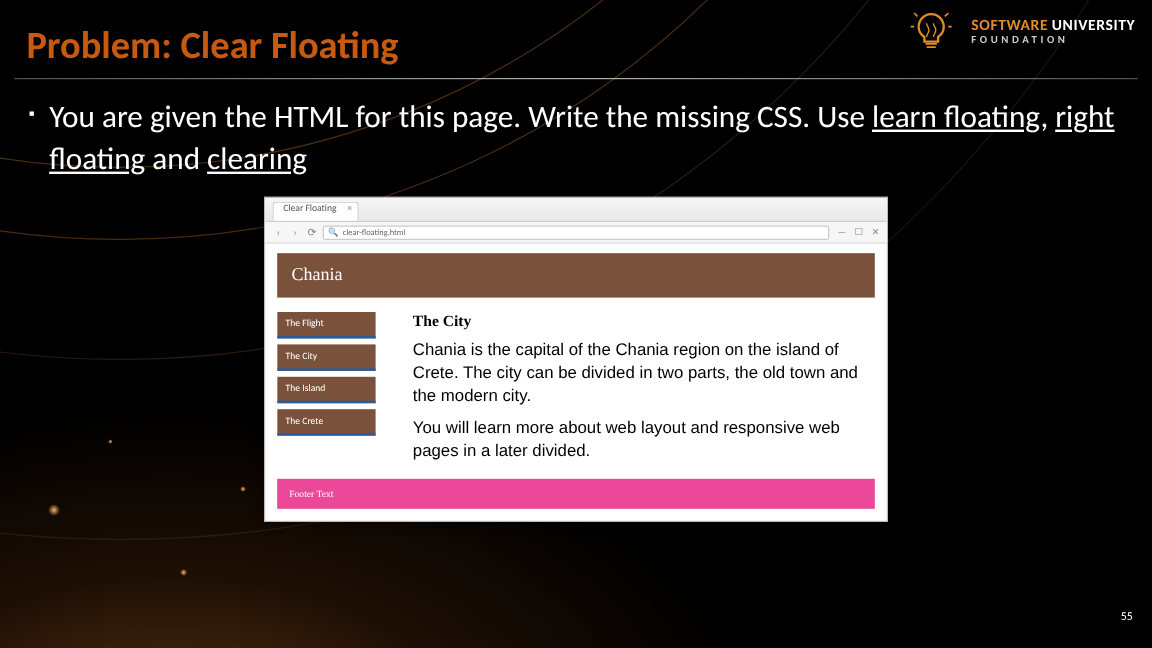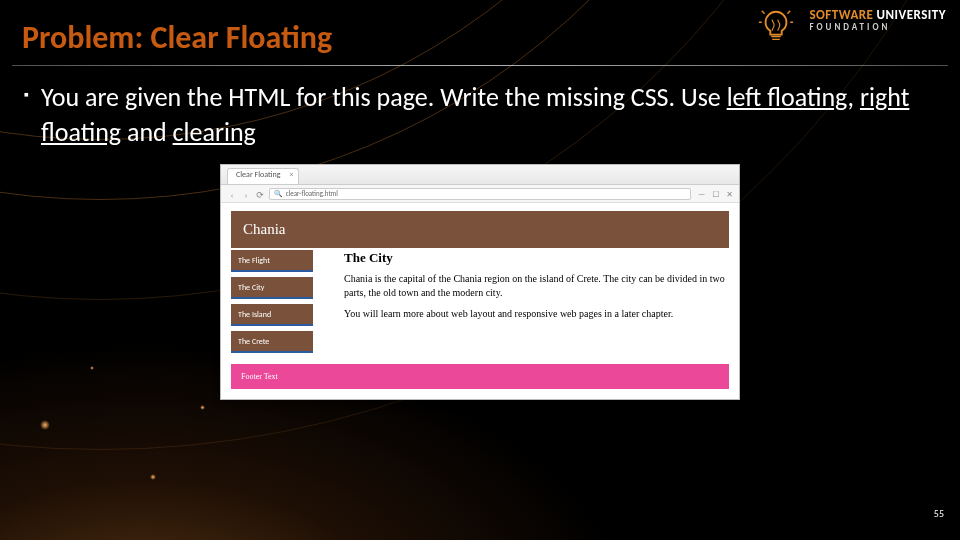--- a/index.html
+++ b/index.html
@@ -22,28 +22,28 @@
 .screenshot{position:relative;width:520px;margin:14px auto 0;background:#fff;border:1px solid #bbb;box-shadow:0 2px 6px rgba(0,0,0,0.5)}
 .chrome-top{height:20px;background:linear-gradient(#f6f6f6,#e8e8e8);border-bottom:1px solid #ccc;display:flex;align-items:flex-end}
 .tab{height:16px;background:#fff;border:1px solid #ccc;border-bottom:none;border-radius:3px 3px 0 0;margin-left:6px;padding:0 18px 0 8px;font-size:8px;color:#555;display:flex;align-items:flex-start;position:relative}
 .tab::after{content:"×";position:absolute;right:5px;color:#888}
 .tool{height:18px;background:#f6f6f6;border-bottom:1px solid #ddd;display:flex;align-items:center;gap:4px;padding:0 6px}
 .nav-ico{width:10px;height:10px;color:#888;font-size:9px;text-align:center}
 .addr{flex:1;height:12px;background:#fff;border:1px solid #ccc;border-radius:2px;font-size:7px;color:#666;padding:0 4px;display:flex;align-items:center;gap:3px}
 .win-btn{color:#888;font-size:8px;margin-left:3px}
 .page{padding:8px 10px 10px}
 .hdr{background:#7a523c;color:#fff;padding:10px 12px;font-family:Georgia,serif;font-weight:400;font-size:15px}
-.row{margin-top:2px;overflow:hidden}
+.row{margin-top:12px;overflow:hidden}
 .nav{float:left;width:82px}
 .nav-item{background:#7a523c;color:#fff;font-size:8px;padding:5px 7px;margin-bottom:5px;border-bottom:2px solid #2a5aa0}
 .main{float:right;width:385px}
 .mh{font-family:Georgia,serif;font-weight:700;font-size:13px;color:#000;margin-bottom:6px}
-.mp{font-family:Liberation Serif, serif;font-size:10px;color:#000;line-height:1.35;margin-bottom:8px}
+.mp{font-family:Liberation Sans, sans-serif;font-size:14px;color:#000;line-height:1.35;margin-bottom:8px}
 .ftr{clear:both;background:#ec4899;color:#fff;font-size:8px;padding:8px 10px;margin-top:6px;font-family:Georgia,serif}
-.logo{position:absolute;top:8px;right:14px;display:flex;align-items:flex-start;gap:14px}
+.logo{position:absolute;top:8px;right:14px;display:flex;align-items:center;gap:14px}
 .bulb{width:38px;height:38px;position:relative}
 .bulb svg{width:38px;height:38px}
 .logo-text{font-size:11px;line-height:1.1;font-weight:700;letter-spacing:0.5px}
 .lt1{color:#e28b2a;font-size:13px}
 .lt2{color:#fff;font-size:13px}
 .lt3{color:#ccc;font-size:9px;font-weight:700;letter-spacing:3px}
 .pagenum{position:absolute;bottom:20px;right:16px;font-size:10px;color:#fff}
 </style>
 </head>
 <body>
@@ -72,21 +72,21 @@
     <div class="lt3">FOUNDATION</div>
   </div>
 </div>
 
 <div class="title">Problem: Clear Floating</div>
 <div class="rule"></div>
 
 <div class="body">
   <div class="bullet">
     <span class="sq">▪</span>
-    <span class="txt">You are given the HTML for this page. Write the missing CSS. Use <span class="u">left floating</span>, <span class="u">right floating</span> and <span class="u">clearing</span></span>
+    <span class="txt">You are given the HTML for this page. Write the missing CSS. Use <span class="u">learn floating</span>, <span class="u">right floating</span> and <span class="u">clearing</span></span>
   </div>
 
   <div class="screenshot">
     <div class="chrome-top">
       <div class="tab">
           <span>Clear Floating</span>
         </div>
     </div>
     <div class="tool">
       <span class="nav-ico">‹</span>
@@ -105,21 +105,21 @@
       <div class="row">
         <div class="nav">
           <div class="nav-item">The Flight</div>
           <div class="nav-item">The City</div>
           <div class="nav-item">The Island</div>
           <div class="nav-item">The Crete</div>
         </div>
         <div class="main">
           <div class="mh">The City</div>
           <div class="mp">Chania is the capital of the Chania region on the island of Crete. The city can be divided in two parts, the old town and the modern city.</div>
-          <div class="mp">You will learn more about web layout and responsive web pages in a later chapter.</div>
+          <div class="mp">You will learn more about web layout and responsive web pages in a later divided.</div>
         </div>
       </div>
       <div class="ftr">Footer Text</div>
     </div>
   </div>
 </div>
 
 <div class="pagenum">55</div>
 
 </body></html>

